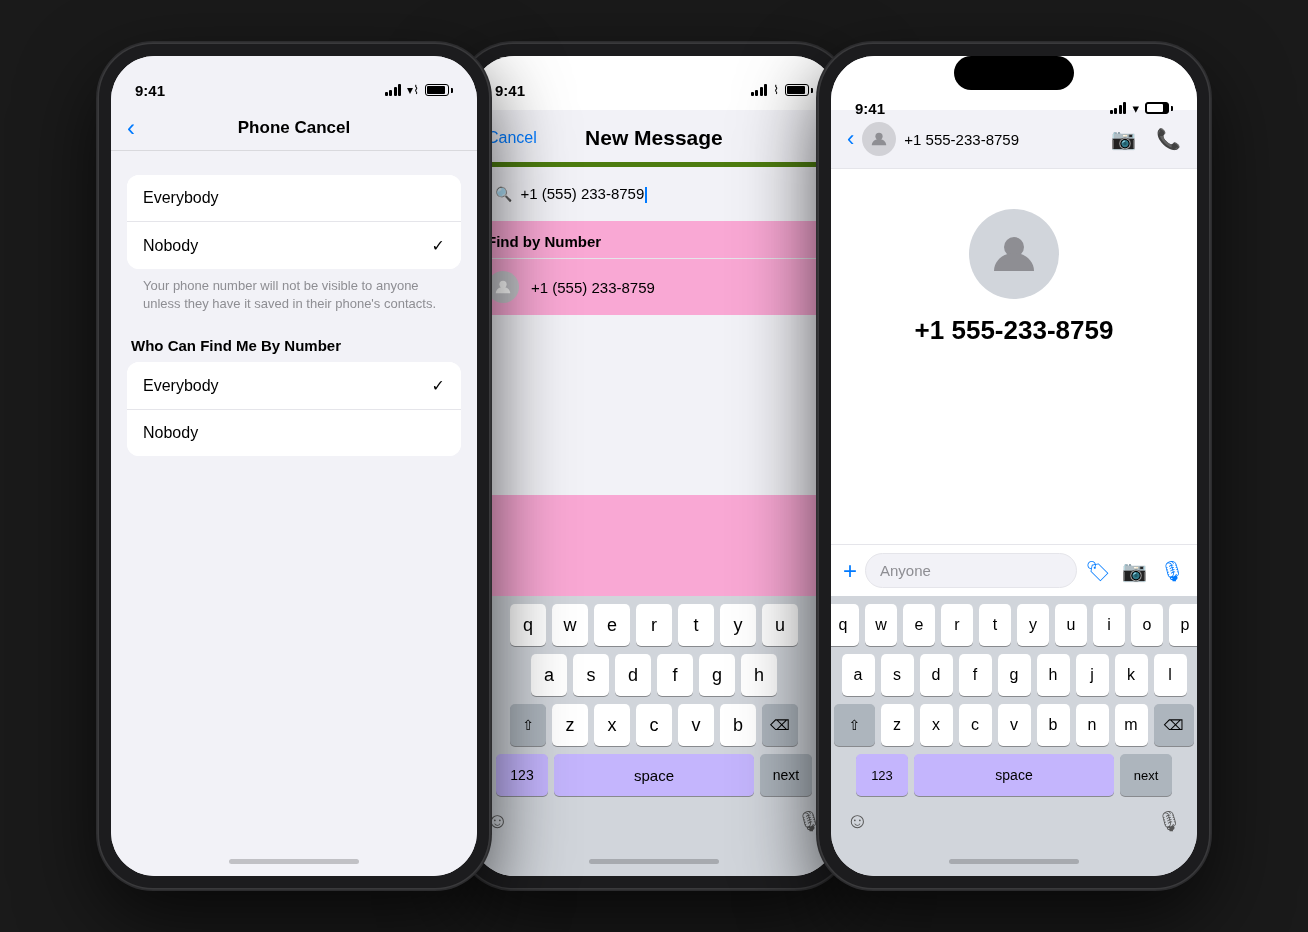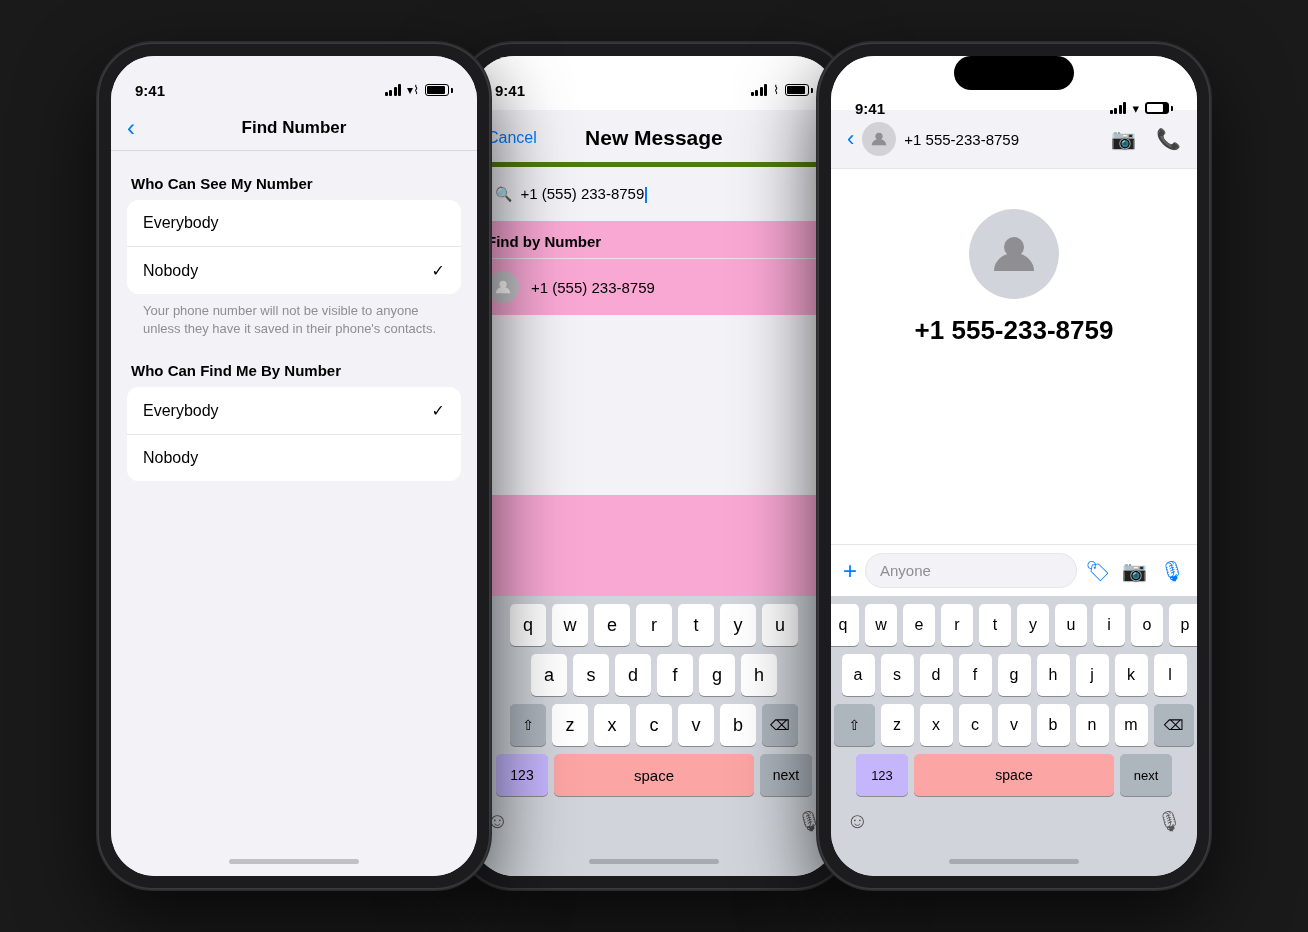--- a/index.html
+++ b/index.html
@@ -323,21 +323,21 @@
       max-width: 36px;
     }
 
     .key-dark {
       background: #adb5bd;
       font-size: 14px;
       color: #000;
     }
 
     .key-space {
-      background: #fca5a5;
+      background: #c4b5fd;
       flex: 4;
       max-width: 200px;
       font-size: 15px;
     }
 
     .key-123 {
       background: #c4b5fd;
       flex: 1.5;
       max-width: 52px;
       font-size: 14px;
@@ -548,27 +548,26 @@
             <div class="battery-body">
               <div class="battery-fill"></div>
             </div>
             <div class="battery-tip"></div>
           </div>
         </div>
       </div>
 
       <div class="nav-bar">
         <span class="nav-back" style="font-size:24px; color:#007aff;">‹</span>
-        <span class="nav-title">Find Number</span>
+        <span class="nav-title">Phone Cancel</span>
       </div>
 
       <div class="gray-bg" style="overflow:hidden;">
         <div style="padding: 24px 0 0;">
 
-          <div class="section-header">Who Can See My Number</div>
           <div class="option-group">
             <div class="option-item">
               <span class="option-label">Everybody</span>
             </div>
             <div class="option-item">
               <span class="option-label">Nobody</span>
               <span class="check-mark">✓</span>
             </div>
           </div>
           <div class="section-footer">Your phone number will not be visible to anyone unless they have it saved in their phone's contacts.</div>

